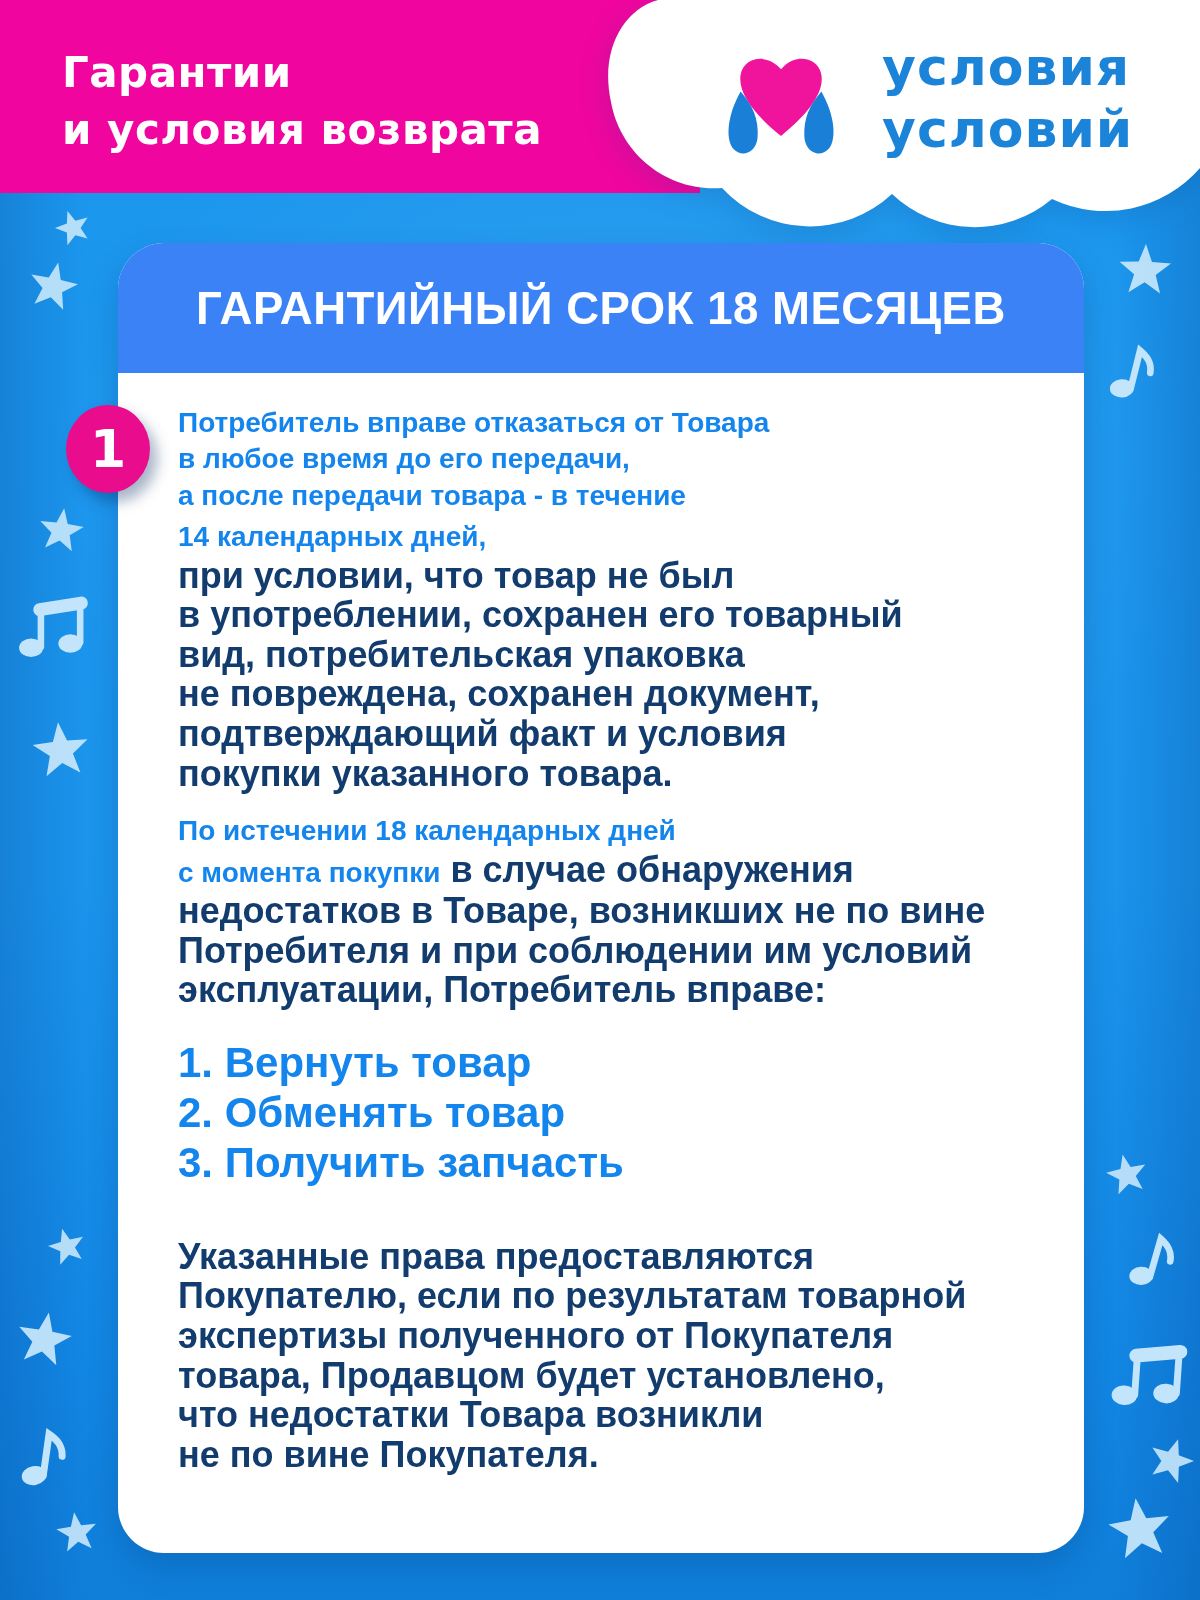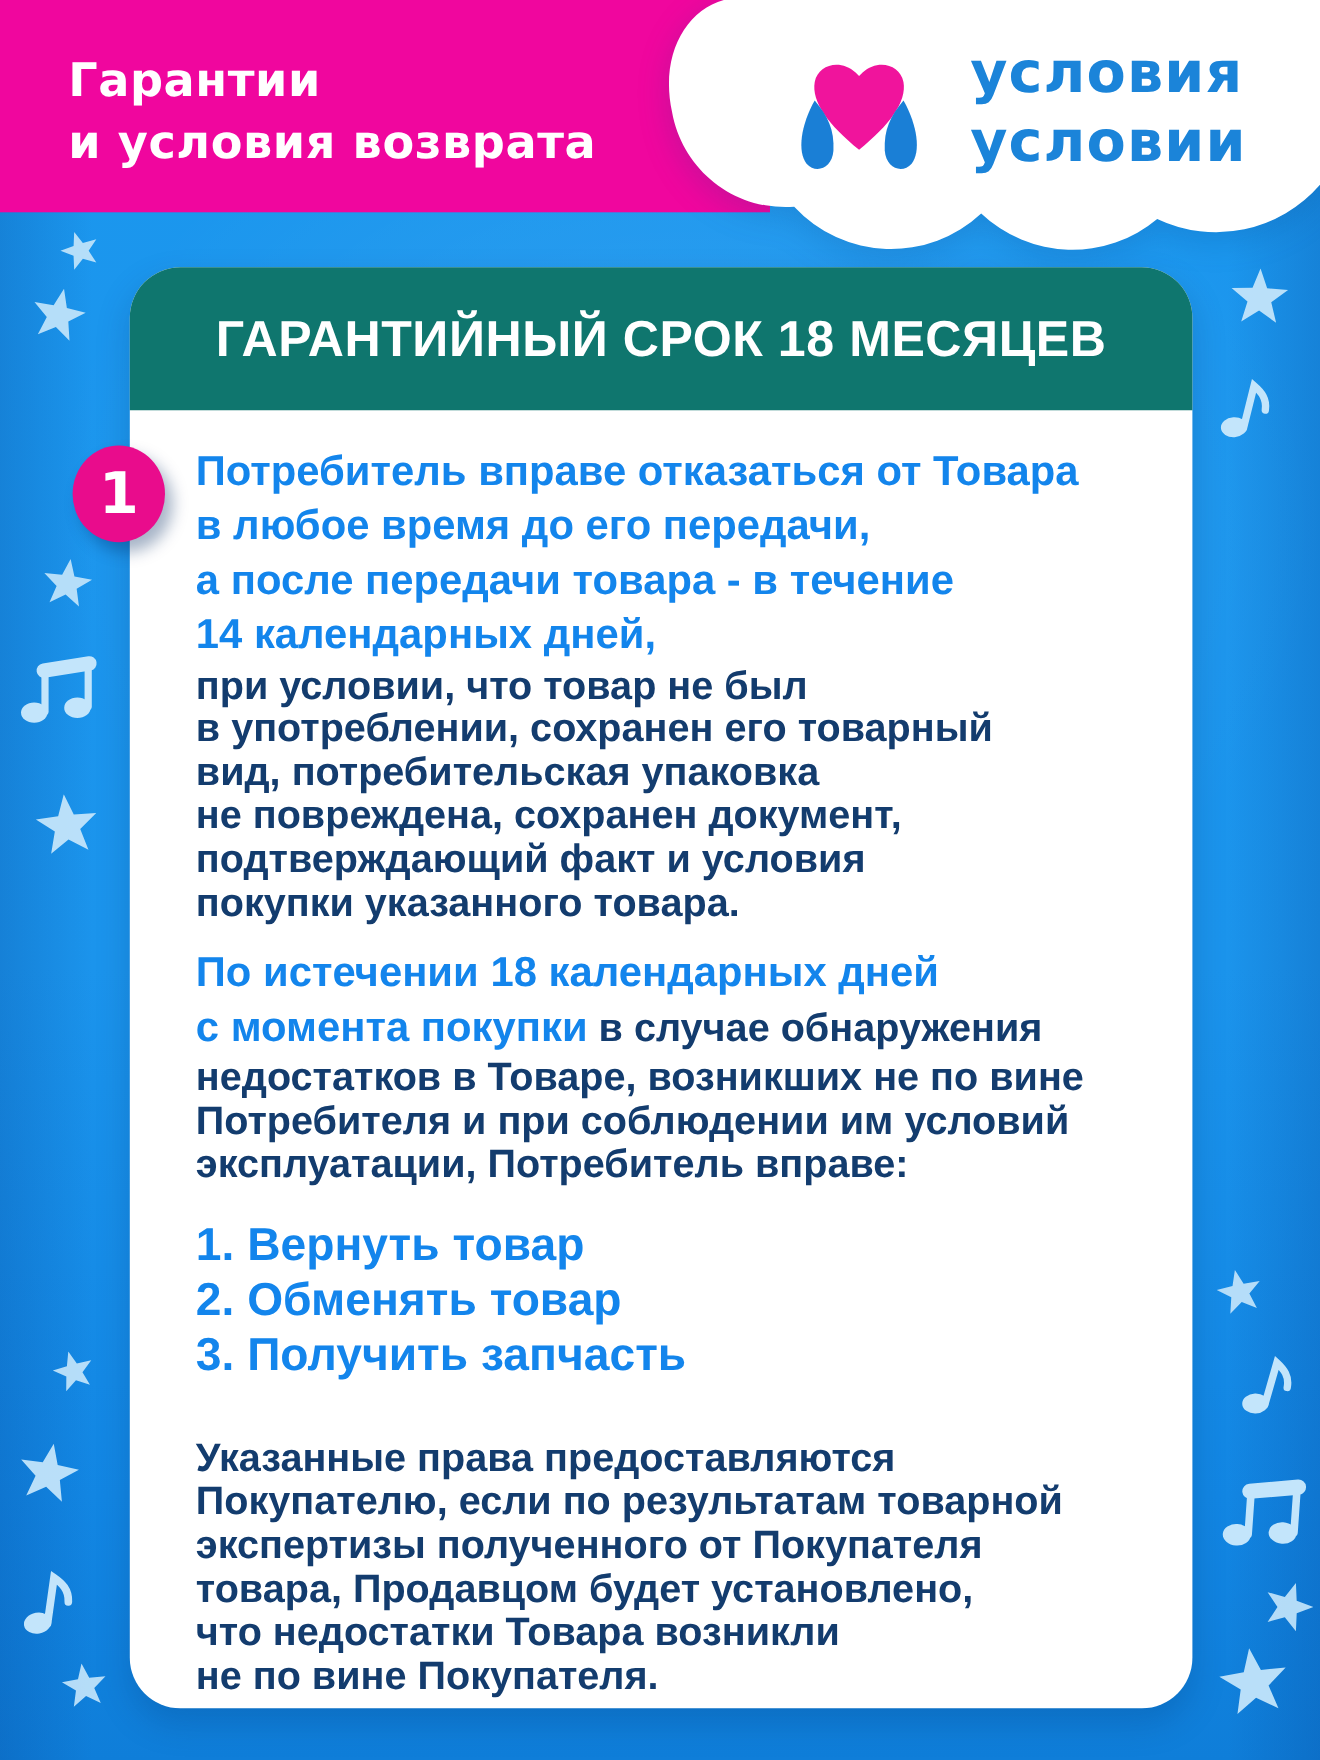--- a/index.html
+++ b/index.html
@@ -31,30 +31,30 @@
     font-size:52px;line-height:62px;letter-spacing:1px;
   }
   
   .card{
     position:absolute;left:118px;top:243px;width:966px;height:1310px;
     background:#ffffff;border-radius:46px;z-index:5;
     box-shadow:0 14px 30px rgba(3,50,110,0.22);
   }
   .card-header{
     position:absolute;left:0;top:0;width:100%;height:130px;
-    background:#0f766e;border-radius:46px 46px 0 0;
+    background:#3b82f6;border-radius:46px 46px 0 0;
     display:flex;align-items:center;justify-content:center;
   }
   .card-title{
     color:#ffffff;font-weight:bold;font-size:46px;letter-spacing:0.5px;
     transform:scaleX(0.99);white-space:nowrap;
   }
   .card-body{position:absolute;left:60px;right:46px;top:130px;}
   .para{white-space:pre-line;margin:0;}
-  .hl{color:#1385ec;font-weight:bold;font-size:38px;line-height:1.3;margin-top:13px;}
+  .hl{color:#1385ec;font-weight:bold;font-size:28px;line-height:1.3;margin-top:13px;}
   .navy{color:#133c6e;font-weight:bold;font-size:36px;line-height:1.1;}
   .p1{margin-top:32px;}
   .p2{margin-top:20px;}
   .list{margin-top:28px;font-size:42px;line-height:1.2;}
   .closing{margin-top:48px;}
   
   .badge{
     position:absolute;left:66px;top:405px;width:84px;height:88px;
     background:#e90c8c;border-radius:50%;z-index:6;
     display:flex;align-items:center;justify-content:center;
@@ -181,21 +181,21 @@
   </div>
   <div class="logo logo-icon">
     <svg viewBox="0 0 130 130">
       <path fill="#f0149c" d="M 65,98 C 39,77 24,57 27,40 C 30,25 49,20 62,32 L 65,35 L 68,32 C 81,20 100,25 103,40 C 106,57 91,77 65,98 Z"></path>
       <path fill="#1a7fd6" d="M 27,56 C 38,69 44,81 43,99 C 42,114 28,119 20,110 C 12,100 15,77 27,56 Z"></path>
       <path fill="#1a7fd6" d="M 103,56 C 92,69 86,81 87,99 C 88,114 102,119 110,110 C 118,100 115,77 103,56 Z"></path>
     </svg>
   </div>
   <div class="logo logo-text">
     <div>условия</div>
-    <div>условии</div>
+    <div>условий</div>
   </div>
 
   <div class="card">
     <div class="card-header">
       <div class="card-title">ГАРАНТИЙНЫЙ СРОК 18 МЕСЯЦЕВ</div>
     </div>
     <div class="card-body">
       <p class="para p1"><span class="hl">Потребитель вправе отказаться от Товара
 в любое время до его передачи,
 а после передачи товара - в течение

